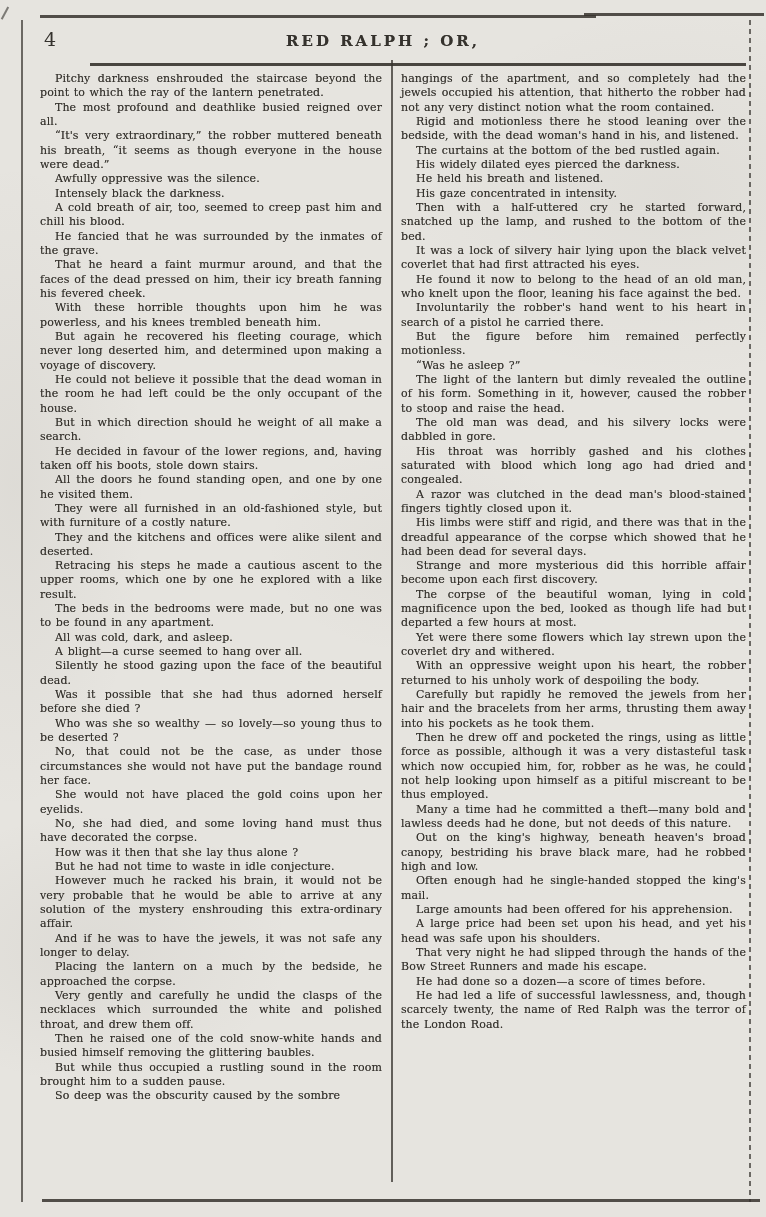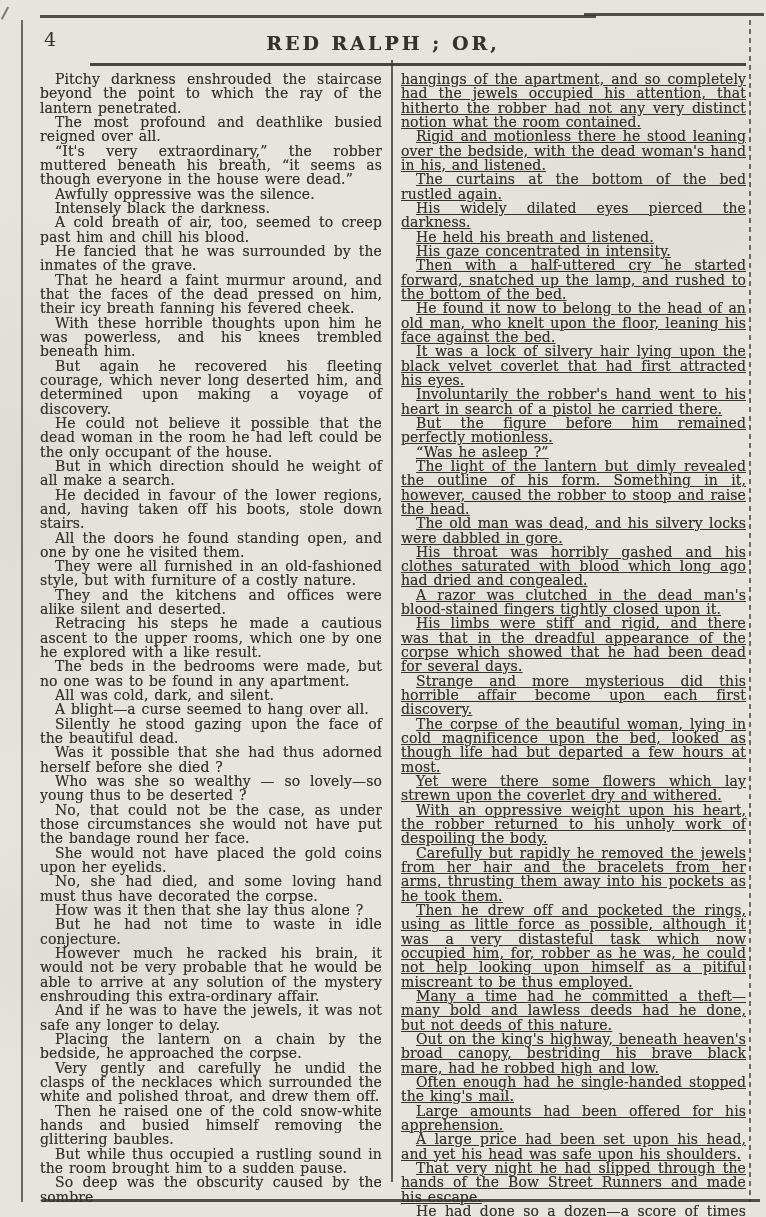--- a/index.html
+++ b/index.html
@@ -42,35 +42,35 @@
   }
 
   
   .page-number {
     position: absolute; left: 44px; top: 28px;
     font-size: 19px; letter-spacing: 1px;
   }
   .page-title {
     position: absolute; left: 0; right: 0; top: 32px;
     text-align: center;
-    font-size: 19px; font-weight: bold; letter-spacing: 3px;
+    font-size: 15px; font-weight: bold; letter-spacing: 3px;
     text-shadow: 0 0 0.5px rgba(45,42,38,0.55);
   }
 
   
   .text-col {
     position: absolute; top: 72px;
-    font-size: 14px; line-height: 14.33px;
+    font-size: 11px; line-height: 14.33px;
     text-align: justify;
     word-spacing: 0.09em;
     letter-spacing: 0.1px;
     text-shadow: 0 0 0.45px rgba(48,45,40,0.55);
   }
   .col-left  { left: 40px;  width: 342px; }
-  .col-right { left: 401px; width: 345px; text-decoration: underline; }
+  .col-right { left: 401px; width: 345px; }
   .para { text-indent: 15px; }
   .col-right .para:first-child { text-indent: 0; }
 </style>
 </head>
 <body>
 
 <div class="corner-mark"></div>
 
 <div class="rule top-rule-a"></div>
 <div class="rule top-rule-b"></div>
@@ -96,48 +96,48 @@
     <p class="para">With these horrible thoughts upon him he was powerless, and his knees trembled beneath him.</p>
     <p class="para">But again he recovered his fleeting courage, which never long deserted him, and determined upon making a voyage of discovery.</p>
     <p class="para">He could not believe it possible that the dead woman in the room he had left could be the only occupant of the house.</p>
     <p class="para">But in which direction should he weight of all make a search.</p>
     <p class="para">He decided in favour of the lower regions, and, having taken off his boots, stole down stairs.</p>
     <p class="para">All the doors he found standing open, and one by one he visited them.</p>
     <p class="para">They were all furnished in an old-fashioned style, but with furniture of a costly nature.</p>
     <p class="para">They and the kitchens and offices were alike silent and deserted.</p>
     <p class="para">Retracing his steps he made a cautious ascent to the upper rooms, which one by one he explored with a like result.</p>
     <p class="para">The beds in the bedrooms were made, but no one was to be found in any apartment.</p>
-    <p class="para">All was cold, dark, and silent.</p>
+    <p class="para">All was cold, dark, and asleep.</p>
     <p class="para">A blight—a curse seemed to hang over all.</p>
     <p class="para">Silently he stood gazing upon the face of the beautiful dead.</p>
     <p class="para">Was it possible that she had thus adorned herself before she died ?</p>
     <p class="para">Who was she so wealthy — so lovely—so young thus to be deserted ?</p>
     <p class="para">No, that could not be the case, as under those circumstances she would not have put the bandage round her face.</p>
     <p class="para">She would not have placed the gold coins upon her eyelids.</p>
     <p class="para">No, she had died, and some loving hand must thus have decorated the corpse.</p>
     <p class="para">How was it then that she lay thus alone ?</p>
     <p class="para">But he had not time to waste in idle conjecture.</p>
     <p class="para">However much he racked his brain, it would not be very probable that he would be able to arrive at any solution of the mystery enshrouding this extra-ordinary affair.</p>
     <p class="para">And if he was to have the jewels, it was not safe any longer to delay.</p>
-    <p class="para">Placing the lantern on a chain by the bedside, he approached the corpse.</p>
+    <p class="para">Placing the lantern on a much by the bedside, he approached the corpse.</p>
     <p class="para">Very gently and carefully he undid the clasps of the necklaces which surrounded the white and polished throat, and drew them off.</p>
     <p class="para">Then he raised one of the cold snow-white hands and busied himself removing the glittering baubles.</p>
     <p class="para">But while thus occupied a rustling sound in the room brought him to a sudden pause.</p>
     <p class="para">So deep was the obscurity caused by the sombre</p>
   </div>
 <div class="text-col col-right">
     <p class="para">hangings of the apartment, and so completely had the jewels occupied his attention, that hitherto the robber had not any very distinct notion what the room contained.</p>
     <p class="para">Rigid and motionless there he stood leaning over the bedside, with the dead woman's hand in his, and listened.</p>
     <p class="para">The curtains at the bottom of the bed rustled again.</p>
     <p class="para">His widely dilated eyes pierced the darkness.</p>
     <p class="para">He held his breath and listened.</p>
     <p class="para">His gaze concentrated in intensity.</p>
     <p class="para">Then with a half-uttered cry he started forward, snatched up the lamp, and rushed to the bottom of the bed.</p>
+    <p class="para">It was a lock of silvery hair lying upon the black velvet coverlet that had first attracted his eyes.</p>
     <p class="para">He found it now to belong to the head of an old man, who knelt upon the floor, leaning his face against the bed.</p>
-    <p class="para">It was a lock of silvery hair lying upon the black velvet coverlet that had first attracted his eyes.</p>
     <p class="para">Involuntarily the robber's hand went to his heart in search of a pistol he carried there.</p>
     <p class="para">But the figure before him remained perfectly motionless.</p>
     <p class="para">“Was he asleep ?”</p>
     <p class="para">The light of the lantern but dimly revealed the outline of his form. Something in it, however, caused the robber to stoop and raise the head.</p>
     <p class="para">The old man was dead, and his silvery locks were dabbled in gore.</p>
     <p class="para">His throat was horribly gashed and his clothes saturated with blood which long ago had dried and congealed.</p>
     <p class="para">A razor was clutched in the dead man's blood-stained fingers tightly closed upon it.</p>
     <p class="para">His limbs were stiff and rigid, and there was that in the dreadful appearance of the corpse which showed that he had been dead for several days.</p>
     <p class="para">Strange and more mysterious did this horrible affair become upon each first discovery.</p>
     <p class="para">The corpse of the beautiful woman, lying in cold magnificence upon the bed, looked as though life had but departed a few hours at most.</p>

